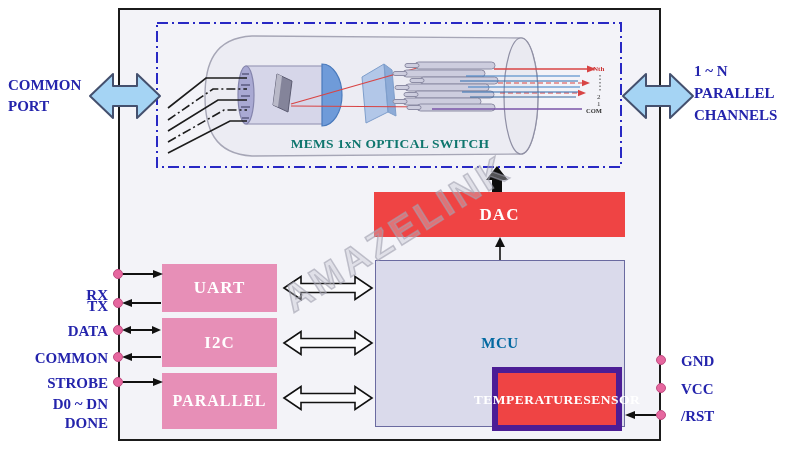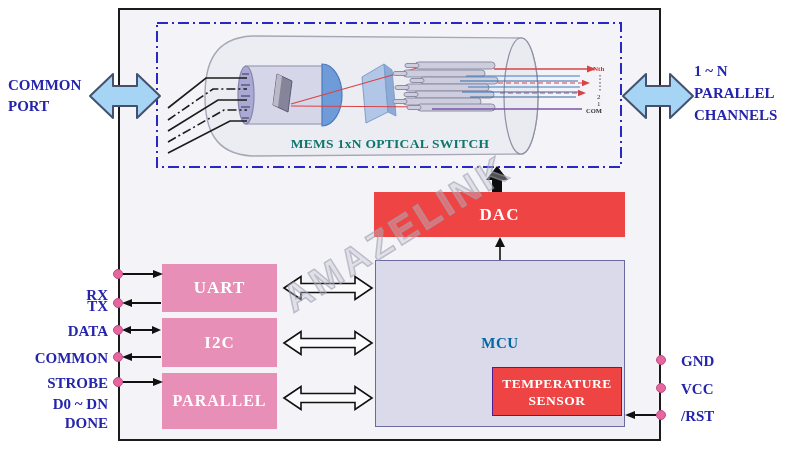--- a/index.html
+++ b/index.html
@@ -17,22 +17,22 @@
   .port-label{text-align:left;z-index:4;}
   .pin-label{width:100px;left:8px;text-align:right;z-index:4;}
   .rpin-label{left:681px;text-align:left;z-index:4;}
   .block{box-sizing:border-box;z-index:2;display:flex;align-items:center;justify-content:center;
          color:#ffffff;font-weight:bold;letter-spacing:1px;}
   .blue-block{background:#ef4444;}
   .pink-block{background:#e78fb7;font-size:17px;}
   #dac-box{left:374px;top:192px;width:251px;height:45px;font-size:17px;}
   #mcu-box{left:375px;top:260px;width:250px;height:167px;background:#dadaeb;
            border:1.5px solid #6a6aa0;color:#0369a1;letter-spacing:.5px;font-size:15px;}
-  #temp-box{left:492px;top:367px;width:130px;height:49px;flex-direction:column;
-            font-size:13.5px;line-height:17px;letter-spacing:.5px;border:1px solid #4c1d95;}
+  #temp-box{left:492px;top:367px;width:130px;height:64px;flex-direction:row;
+            font-size:13.5px;line-height:17px;letter-spacing:.5px;border:6px solid #4c1d95;}
   #uart-box{left:162px;top:264px;width:115px;height:48px;}
   #i2c-box{left:162px;top:318px;width:115px;height:49px;}
   #parallel-box{left:162px;top:373px;width:115px;height:56px;font-size:16px;}
   #mems-title{left:275px;top:136px;width:230px;text-align:center;z-index:4;
               font-size:13.5px;font-weight:bold;color:#0f766e;letter-spacing:.3px;}
   #watermark{
     left:255px;top:212px;width:285px;height:46px;z-index:6;text-align:center;
     transform:rotate(-32deg);font-weight:bold;font-size:38px;letter-spacing:4px;
     font-family:"Liberation Sans","DejaVu Sans",sans-serif;
     color:rgba(195,195,205,0.38);-webkit-text-stroke:1.5px rgba(160,160,175,0.6);

